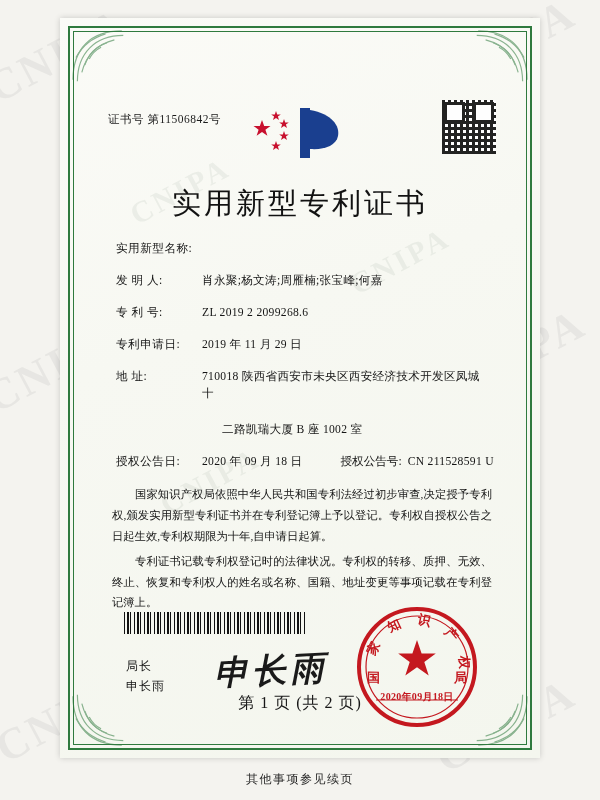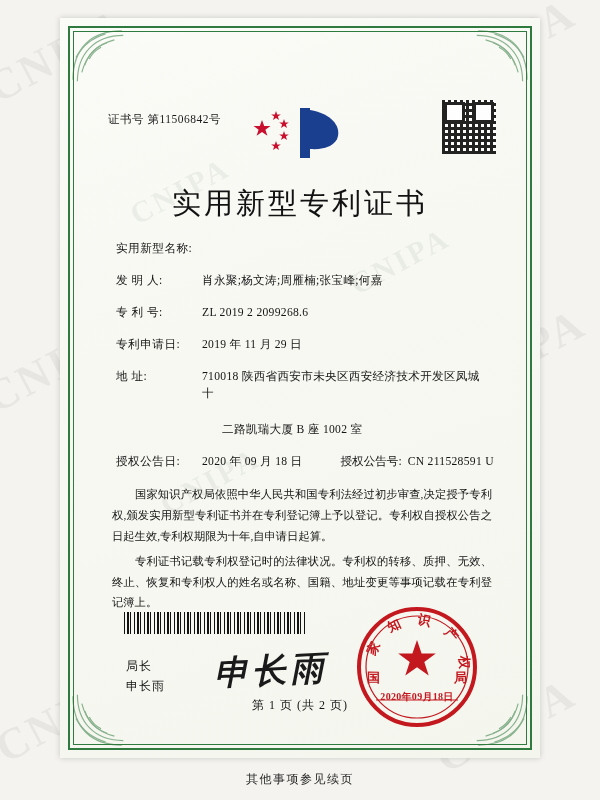--- a/index.html
+++ b/index.html
@@ -244,21 +244,21 @@
     font-weight: bold;
     letter-spacing: 0.3px;
   }
 
   
   .page-no {
     position: absolute;
     left: 0; right: 0;
     bottom: 18px;
     text-align: center;
-    font-size: 12px;
+    font-size: 16px;
     color: #171717;
     letter-spacing: 1px;
   }
   .bottom-note {
     position: absolute;
     left: 0; right: 0;
     bottom: 12px;
     text-align: center;
     font-size: 12px;
     color: #2a2a2a;

